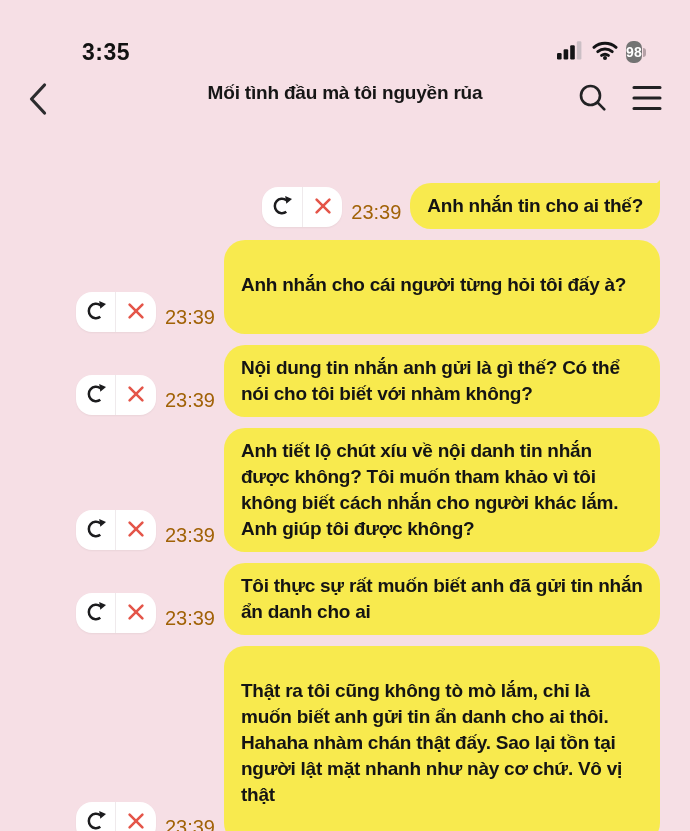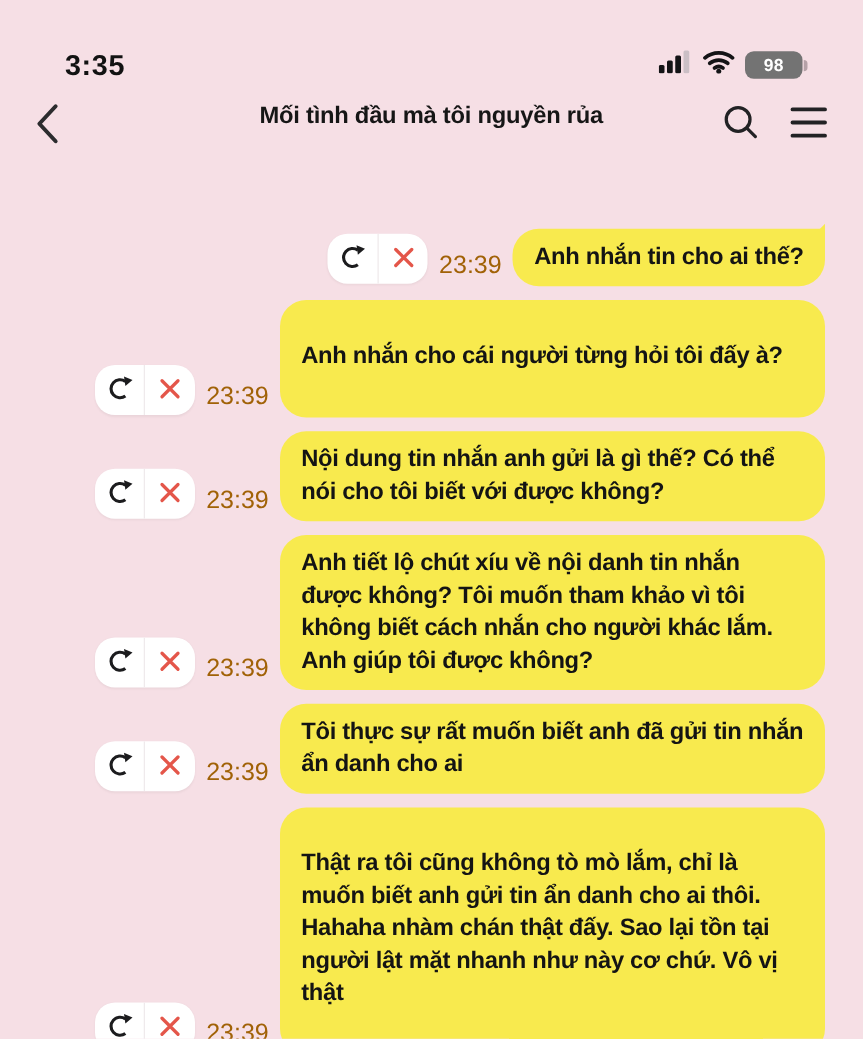--- a/index.html
+++ b/index.html
@@ -7,27 +7,27 @@
     width:690px;height:831px;
     background:#F6DFE5;
     font-family:"Liberation Sans","DejaVu Sans",sans-serif;
     overflow:hidden;
     color:#141414;
     position:relative;
   }
   
   .status-bar{
     height:74px;box-sizing:border-box;
-    padding:30px 44px 0 52px;
+    padding:30px 44px 0 82px;
     display:flex;align-items:center;justify-content:space-between;
   }
   .time{font-size:23px;font-weight:700;color:#121212;letter-spacing:.5px;}
   .status-icons{display:flex;align-items:center;gap:8px;}
   .battery{
-    width:46px;height:22px;background:#737373;border-radius:7px;
+    width:16px;height:22px;background:#737373;border-radius:7px;
     display:flex;align-items:center;justify-content:center;
     color:#fff;font-size:14px;font-weight:700;letter-spacing:.3px;
   }
   .battery-wrap{display:flex;align-items:center;}
   .battery-nub{width:3px;height:9px;background:rgba(60,45,52,.35);border-radius:0 3px 3px 0;margin-left:1px;}
   
   .nav{
     height:70px;margin-top:8px;
     display:flex;align-items:flex-start;
     padding:0 26px;position:relative;
@@ -183,21 +183,21 @@
         </button>
       <span class="sep"></span>
       <button class="cell">
           <span><svg width="20" height="20" viewBox="0 0 20 20">
               <path d="M3.6 3.6 L16.4 16.4 M16.4 3.6 L3.6 16.4" stroke="#E4564A" stroke-width="2.6" stroke-linecap="round"></path>
             </svg></span>
         </button>
     </div>
     <span class="stamp">23:39</span>
     <div class="bubble">
-      <span>Nội dung tin nhắn anh gửi là gì thế? Có thể nói cho tôi biết với được không?</span>
+      <span>Nội dung tin nhắn anh gửi là gì thế? Có thể nói cho tôi biết với nhàm không?</span>
     </div>
   </div>
 
   <div class="row">
     <div class="pill">
       <button class="cell">
           <span><svg width="24" height="24" viewBox="0 0 24 24">
               <path d="M16.3 6.2 A7.2 7.2 0 1 0 16.3 17.8" fill="none" stroke="#1c1c1e" stroke-width="2.5"></path>
               <polygon points="15.2,2.1 22,4.9 16.3,9.7" fill="#1c1c1e"></polygon>
             </svg></span>

